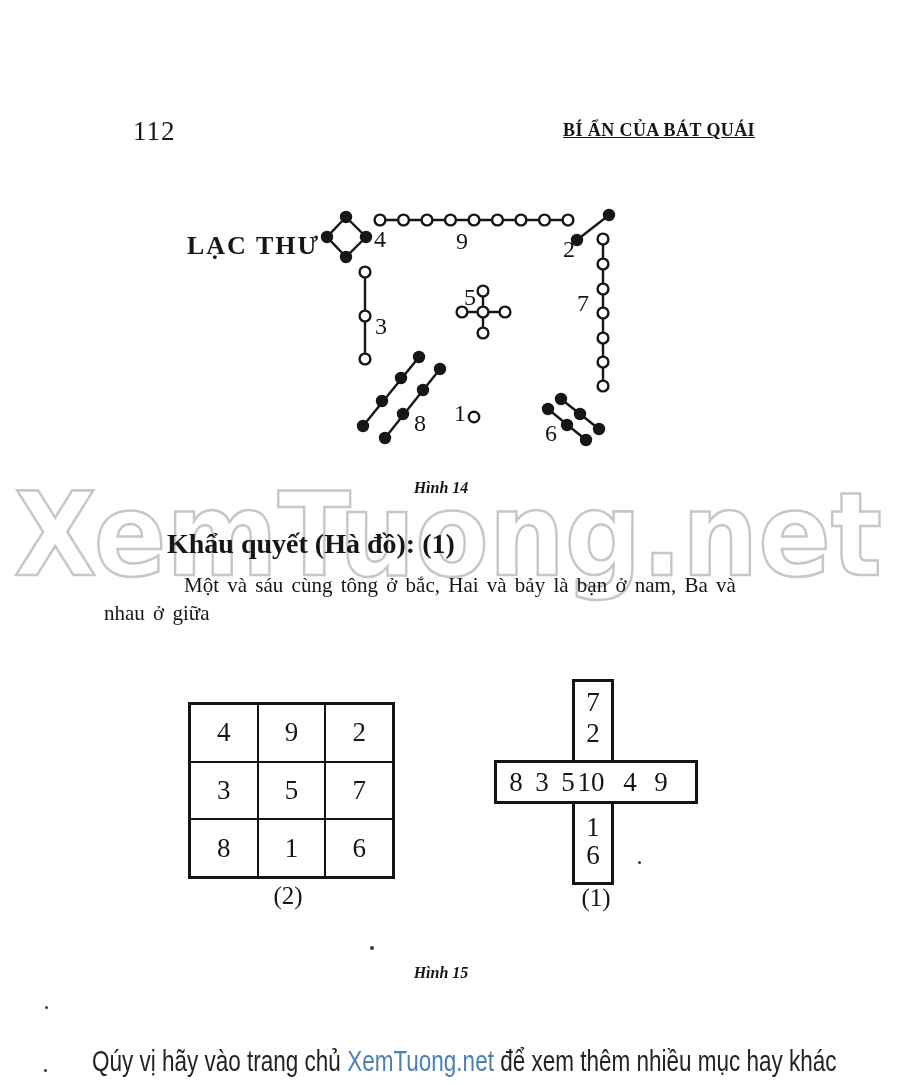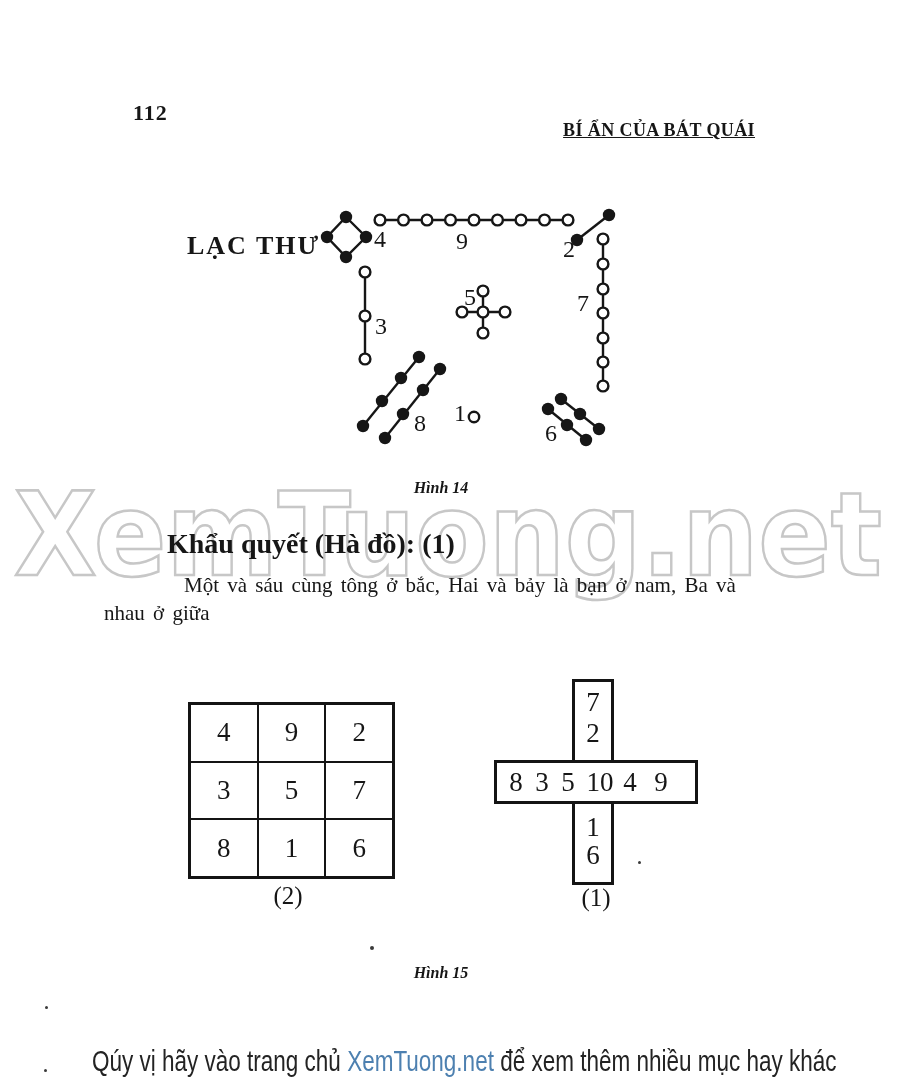--- a/index.html
+++ b/index.html
@@ -1,20 +1,20 @@
 <!DOCTYPE html>
 <html><head>
 <meta charset="utf-8">
 <style>
   html,body{margin:0;padding:0;background:#ffffff;}
   .page{position:relative;width:900px;height:1085px;background:#ffffff;
         font-family:"Liberation Serif",serif;color:#161616;overflow:hidden;}
   .layer{position:absolute;}
   
-  .hdr-num{left:133px;top:100px;font-size:22px;font-weight:700;letter-spacing:1px;z-index:2;}
+  .hdr-num{left:133px;top:116px;font-size:27px;font-weight:400;letter-spacing:1px;z-index:2;}
   .hdr-title{left:0;top:120px;width:755px;text-align:right;font-size:18px;font-weight:700;
              letter-spacing:.4px;z-index:2;text-decoration:underline;}
   
   .fig14-svg{left:0;top:0;width:900px;height:470px;z-index:2;}
   .fig14-svg text{font-family:"Liberation Serif",serif;}
   
   .watermark-svg{left:0;top:455px;width:900px;height:160px;z-index:1;}
   
   .caption{width:250px;text-align:center;font-size:16px;font-weight:700;font-style:italic;z-index:2;}
   .caption14{left:316px;top:479px;}
@@ -179,21 +179,21 @@
   <div class="layer flabel flabel2">(2)</div>
 
   <div class="cbox cross-top">
     <div>7</div>
     <div>2</div>
   </div>
   <div class="cbox cross-mid">
     <span class="cnum" style="left:19px">8</span>
     <span class="cnum" style="left:45px">3</span>
     <span class="cnum" style="left:71px">5</span>
-    <span class="cnum" style="left:103px">10</span>
+    <span class="cnum" style="left:94px">10</span>
     <span class="cnum" style="left:133px">4</span>
     <span class="cnum" style="left:164px">9</span>
   </div>
   <div class="cbox cross-bot">
     <div>1</div>
     <div>6</div>
   </div>
   <div class="layer flabel flabel1">(1)</div>
 
   <div class="layer caption caption15">Hình 15</div>

